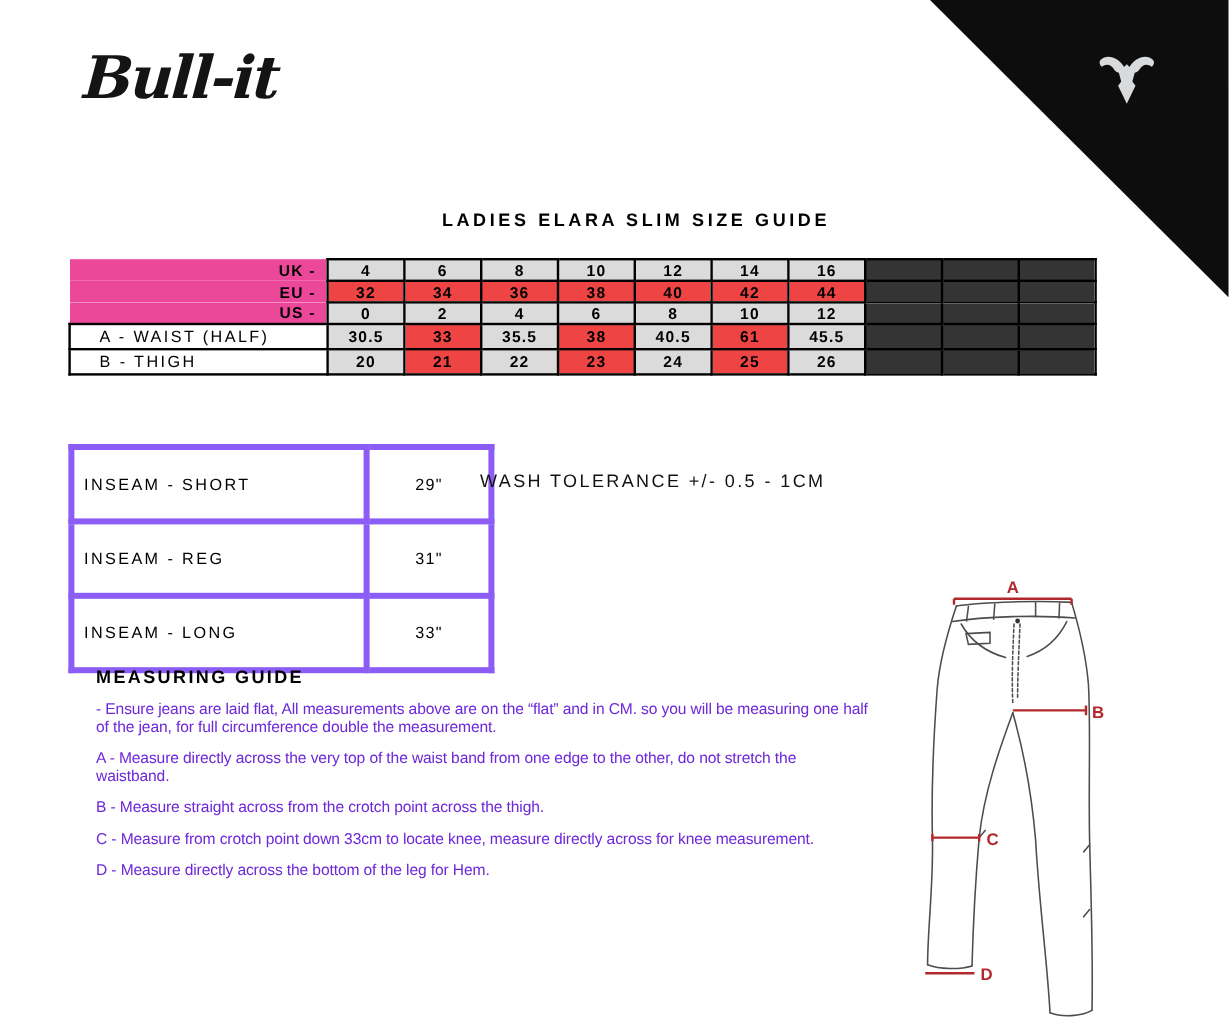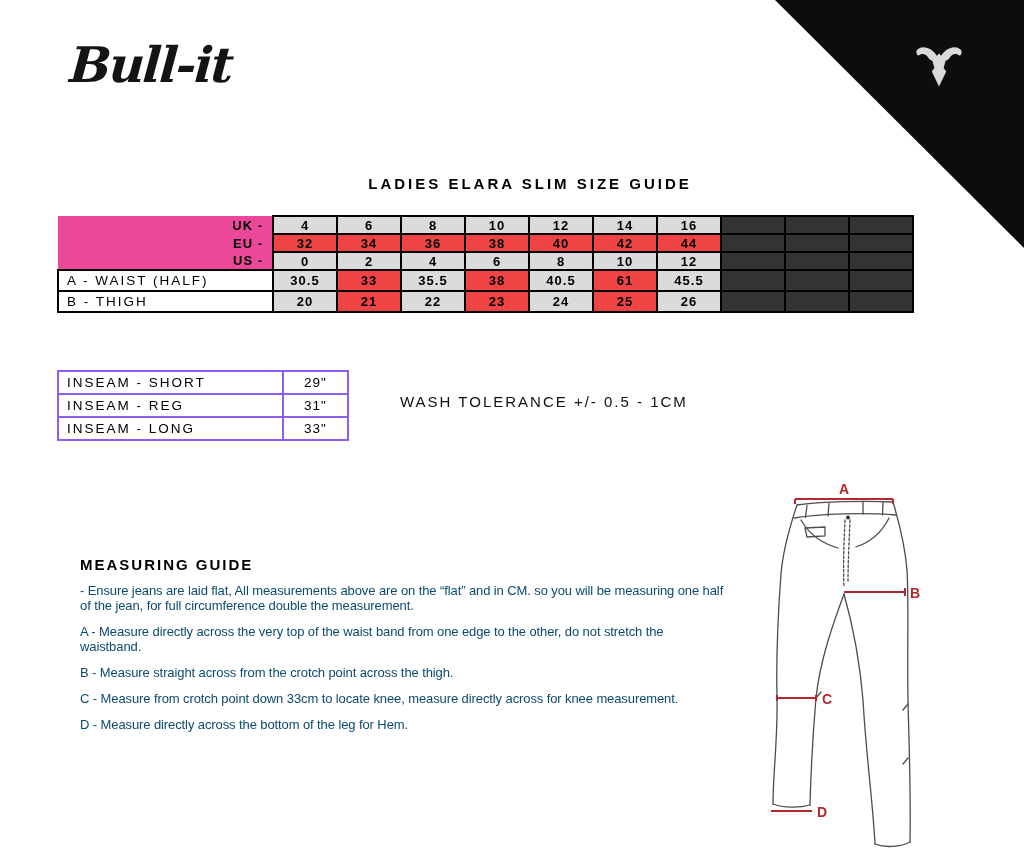--- a/index.html
+++ b/index.html
@@ -18,37 +18,37 @@
   .title{position:absolute;left:530px;top:175px;transform:translateX(-50%);
     font-size:15px;font-weight:bold;letter-spacing:3px;white-space:nowrap;}
   
   .size-table{position:absolute;left:57px;top:215px;border-collapse:collapse;table-layout:fixed;}
   .size-table td{border:2px solid #000;text-align:center;padding:0;overflow:hidden;
     font-size:13px;letter-spacing:1px;}
   .size-table tr.hdr{height:18px;}
   .size-table tr.bdy{height:21px;}
   .size-table td.rlabel{border:none;background:#ec4899;text-align:right;padding-right:9px;
     font-weight:bold;letter-spacing:1px;}
-  .size-table td.mlabel{background:#fff;text-align:left;padding-left:8px;
+  .size-table td.mlabel{background:#fff;text-align:left;padding-left:24px;
     font-weight:normal;letter-spacing:2px;font-size:13.5px;margin-left:40px;}
   .size-table td.num{font-weight:bold;}
   .c-gray{background:#dbdbdb;}
   .c-white{background:#ef4444;}
   .c-dark{background:#343434;}
   
   .inseam-table{position:absolute;left:57px;top:370px;border-collapse:collapse;table-layout:fixed;}
-  .inseam-table td{border:2px solid #8b5cf6;height:21px;padding:0;font-size:13.5px;background:#fff;}
+  .inseam-table td{border:5px solid #8b5cf6;height:21px;padding:18px;font-size:13.5px;background:#fff;}
   .inseam-table td.ilabel{text-align:left;padding-left:8px;letter-spacing:2px;}
   .inseam-table td.ival{text-align:center;letter-spacing:1px;}
   
   .wash{position:absolute;left:400px;top:393px;font-size:15px;letter-spacing:2px;color:#111;}
   
   .mg-head{position:absolute;left:80px;top:556px;font-size:15px;font-weight:bold;letter-spacing:2px;}
   .mg-body{position:absolute;left:80px;top:583px;width:645px;font-size:13px;
-    line-height:1.16;color:#0c4a6e;letter-spacing:-0.1px;}
+    line-height:1.16;color:#6d28d9;letter-spacing:-0.1px;}
   .mg-body p{margin:0 0 11px 0;}
   
   .jeans{position:absolute;left:745px;top:474px;width:185px;height:380px;}
   .jeans text{font-family:"Liberation Sans",sans-serif;font-weight:bold;font-size:14px;}
 </style>
 </head>
 <body>
 
 <div class="corner"></div>
 <svg class="bull-icon" viewBox="0 0 48 58">

